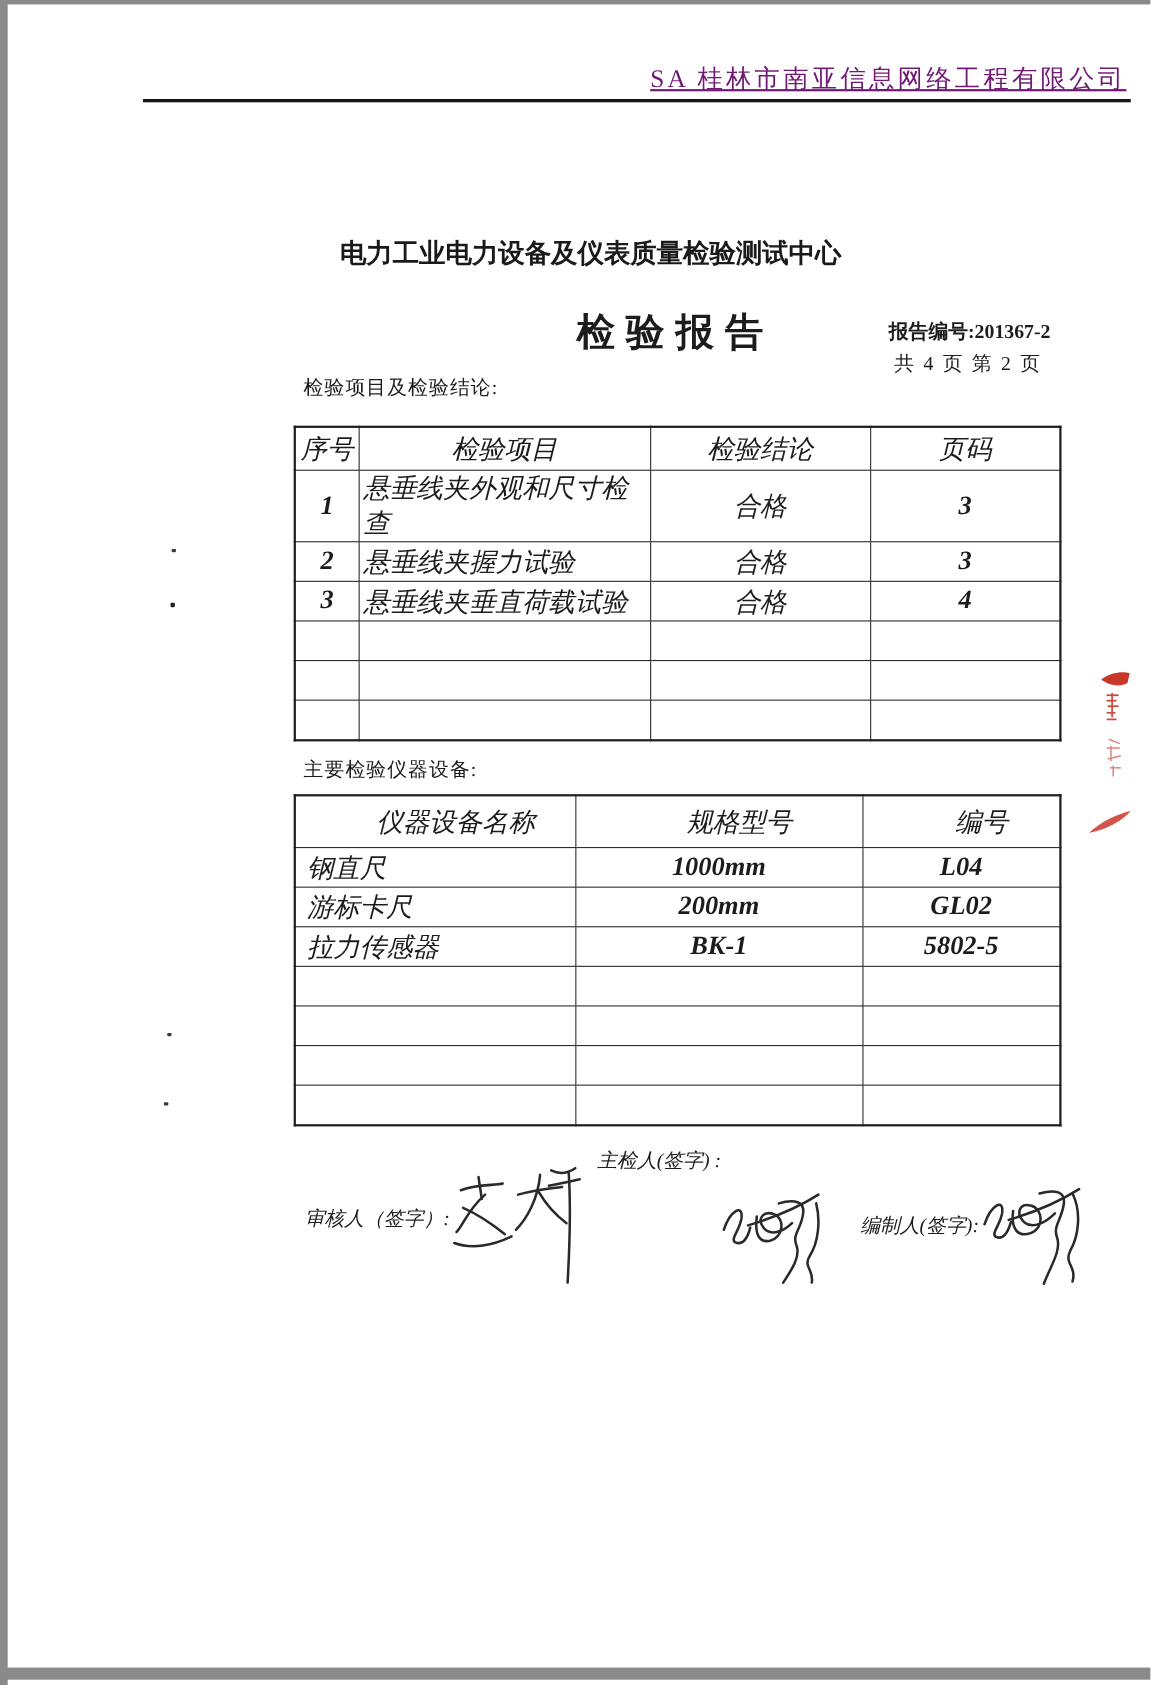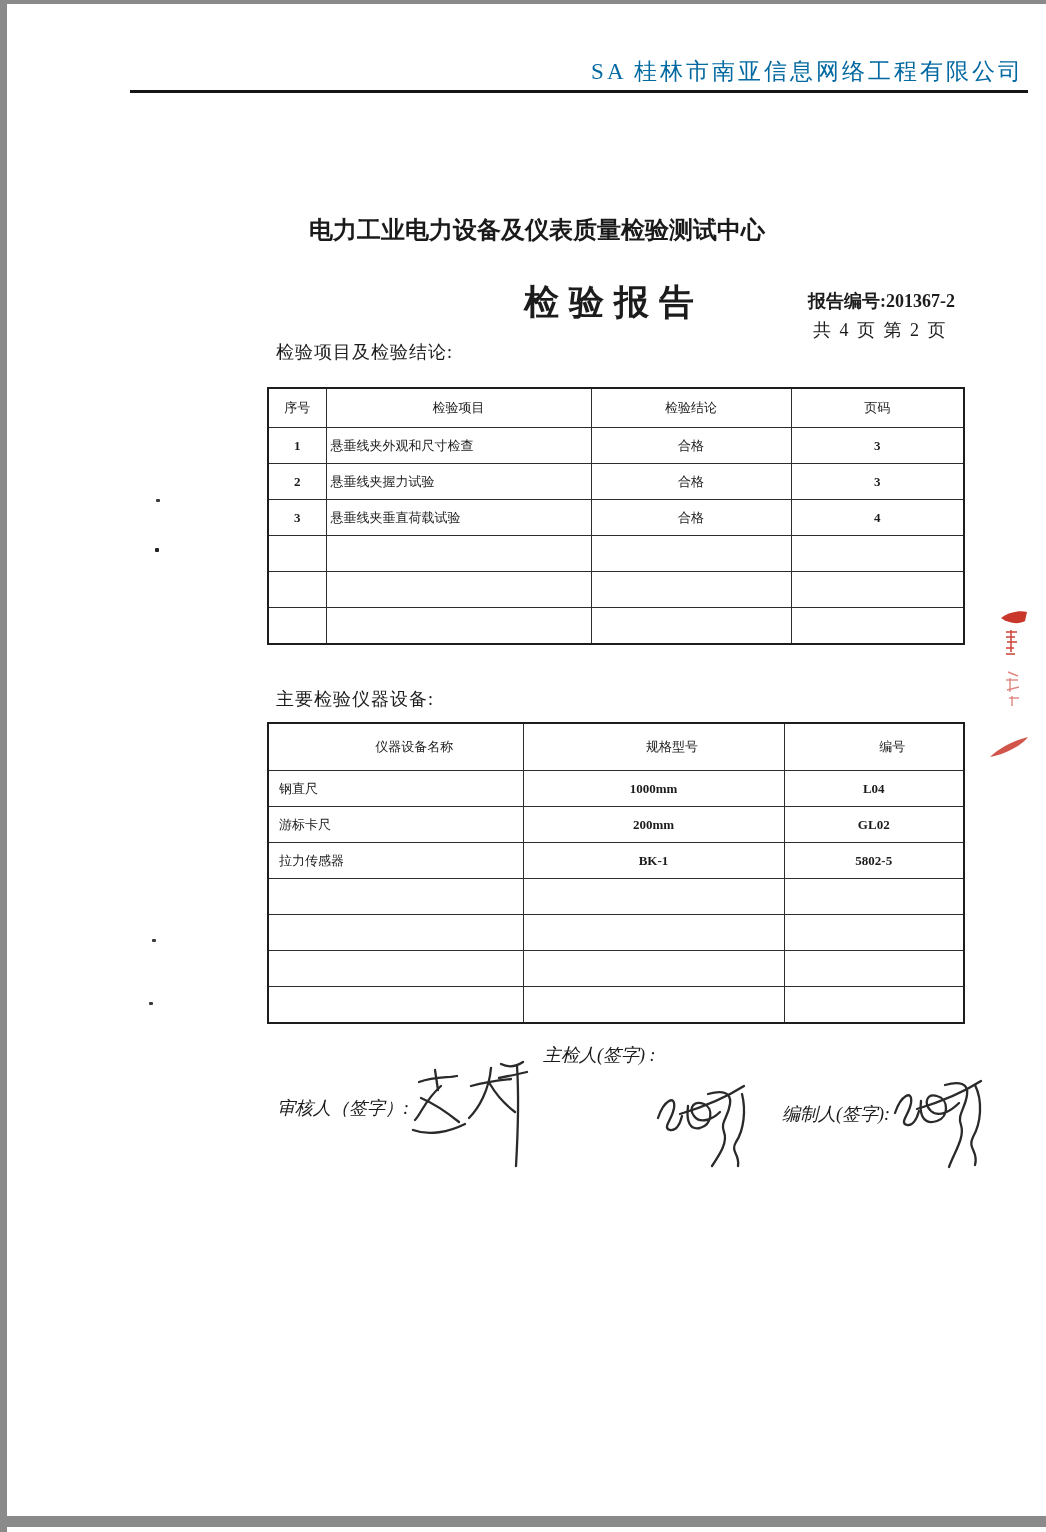--- a/index.html
+++ b/index.html
@@ -9,21 +9,21 @@
     overflow:hidden;
   }
   
   .edge{position:absolute;background:#8a8a8a;}
   .edge-left{left:0;top:0;width:7px;height:1532px;}
   .edge-top{left:0;top:0;width:1046px;height:4px;}
   .edge-bottom{left:0;top:1516px;width:1046px;height:11px;}
 
   .company-header{
     position:absolute;top:56px;right:22px;
-    font-size:23px;letter-spacing:3px;white-space:nowrap;color:#0369a1;
+    font-size:23px;letter-spacing:3px;white-space:nowrap;color:#701a75;text-decoration:underline;
   }
   .header-rule{position:absolute;left:130px;top:90px;width:898px;height:3px;background:#161616;}
 
   .doc-title{
     position:absolute;left:309px;top:214px;width:646px;text-align:left;
     font-size:24px;font-weight:bold;white-space:nowrap;color:#1a1a1a;
   }
   .doc-subtitle{
     position:absolute;left:524px;top:279px;
     font-size:35px;font-weight:bold;letter-spacing:10px;white-space:nowrap;
@@ -33,22 +33,22 @@
 
   .section-label{position:absolute;font-size:18px;letter-spacing:1px;white-space:nowrap;}
   .label-items{left:276px;top:340px;}
   .label-instruments{left:276px;top:687px;}
 
   table.doc-table{
     position:absolute;left:267px;border-collapse:collapse;table-layout:fixed;
     width:696px;background:transparent;
   }
   table.doc-table th,table.doc-table td{
-    border:1.6px solid #2d2d2d;font-size:13px;font-weight:normal;
-    text-align:center;vertical-align:middle;padding:0 4px;overflow:hidden;
+    border:1.6px solid #2d2d2d;font-size:24px;font-weight:normal;
+    text-align:center;vertical-align:middle;padding:0 4px;overflow:hidden;font-style:italic;
   }
   table.doc-table{border:2.6px solid #1d1d1d;}
   #items-table{top:387px;}
   #items-table thead th{height:38px;}
   #items-table tbody td{height:35px;}
   #items-table tbody td:nth-child(2){text-align:left;}
   #items-table tbody td:nth-child(1),
   #items-table tbody td:nth-child(4){font-weight:bold;}
   #instr-table{top:722px;}
   #instr-table thead th{height:46px;padding-left:41px;}

